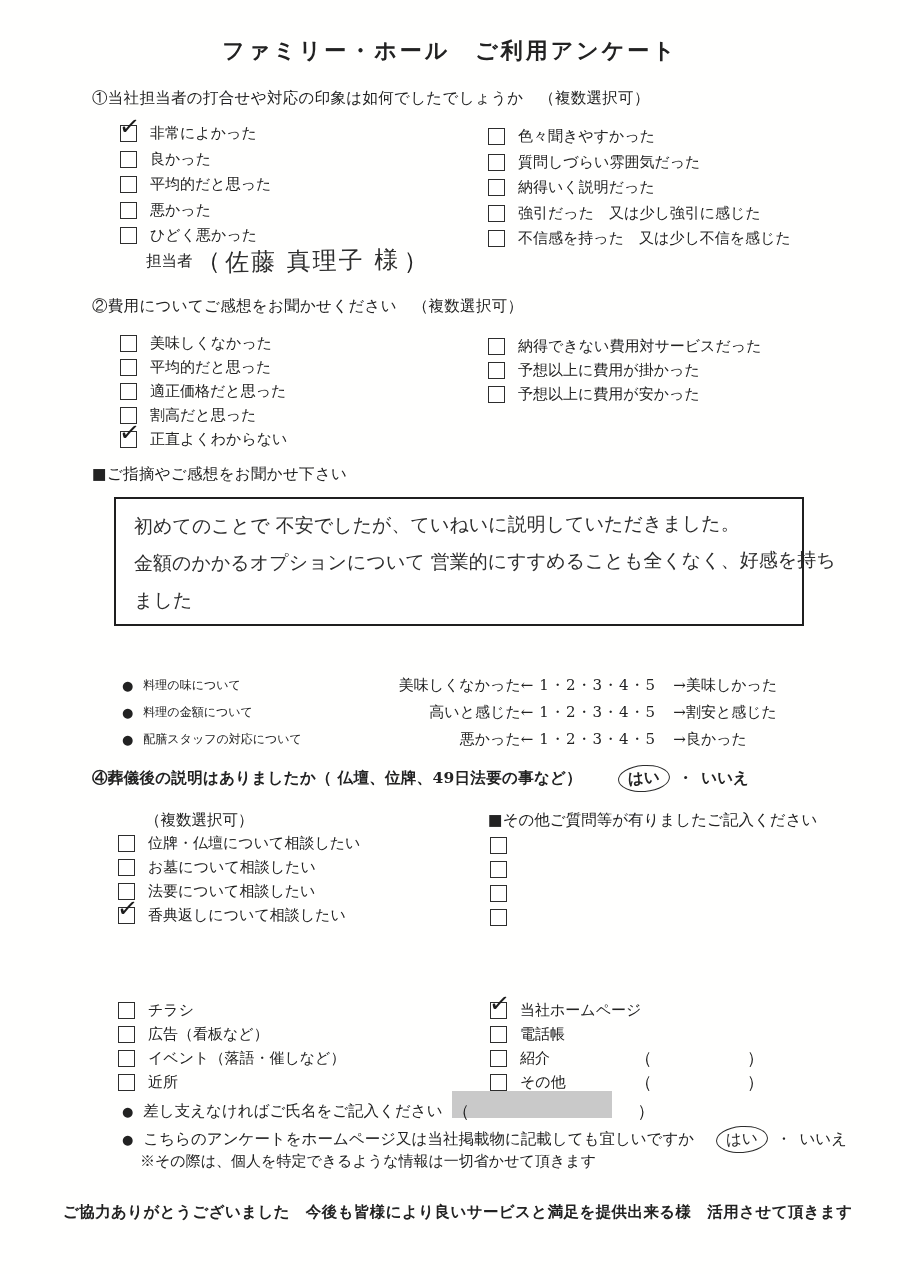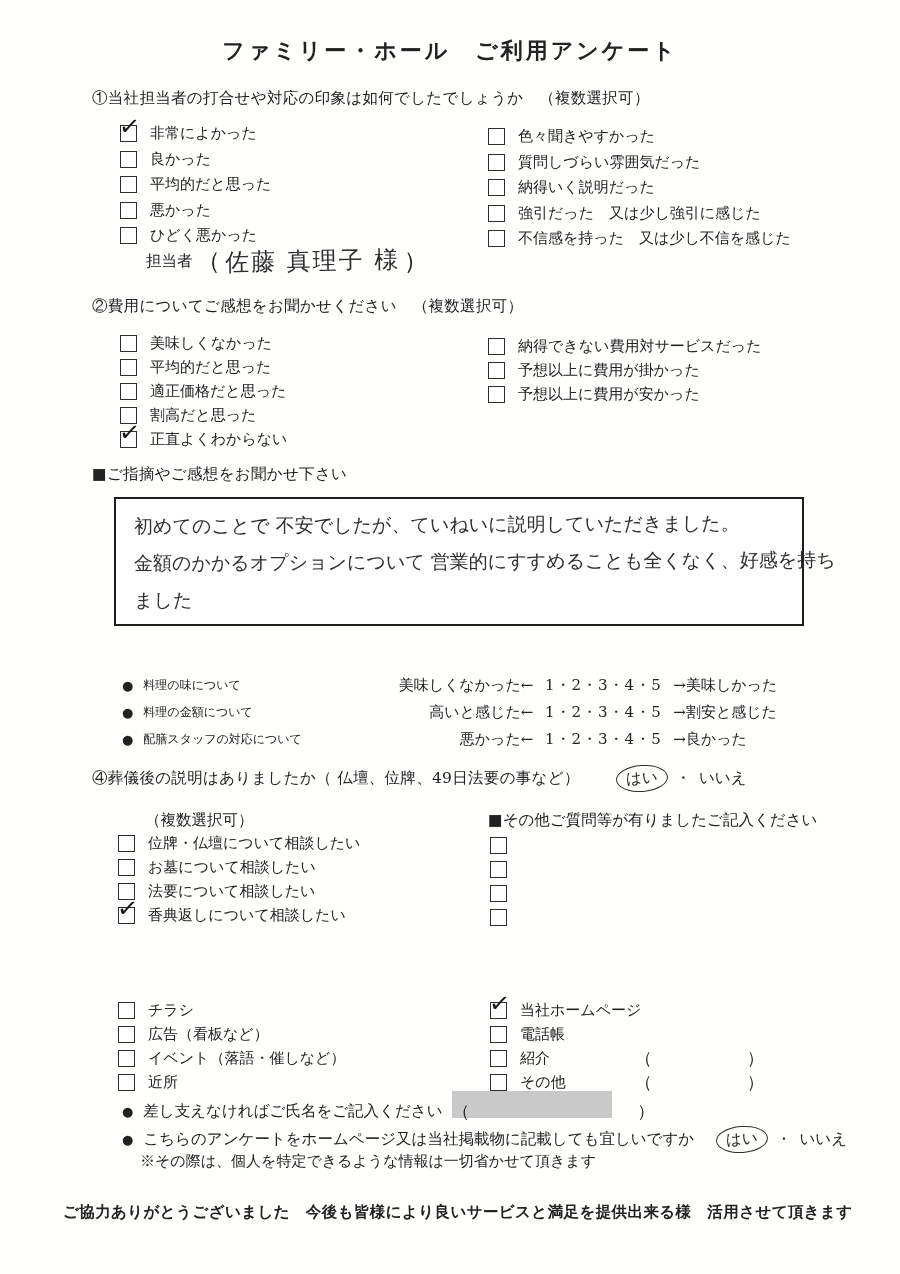--- a/index.html
+++ b/index.html
@@ -23,21 +23,21 @@
   .staff-line{display:flex;align-items:center;font-size:15.5px;}
   .staff-paren{font-size:24px;font-weight:300;margin:0 4px;}
   .staff-name{font-size:24px;transform:rotate(-1deg);letter-spacing:2px;}
   .comment-box{border:2px solid #1f1f1f;background:#fff;}
   .comment-lines{padding:7px 18px;}
   .comment-line{font-size:19px;line-height:37px;white-space:nowrap;transform:rotate(-0.3deg);}
   .q3row{display:flex;align-items:center;height:27px;white-space:nowrap;}
   .bullet{font-size:13px;margin-right:10px;flex:none;}
   .q3-topic{font-size:12px;width:240px;}
   .q3-left{width:150px;text-align:right;font-size:15px;}
-  .q3-mid{width:128px;text-align:center;font-size:15px;letter-spacing:1px;margin:0 6px;}
+  .q3-mid{width:128px;text-align:left;font-size:15px;letter-spacing:1px;margin:0 6px;}
   .q3-right{font-size:15px;}
   .inlineq{display:flex;align-items:center;font-size:15.5px;white-space:nowrap;}
   .yn{display:flex;align-items:center;}
   .yn-yes{padding:2px 9px;border:1.7px solid transparent;border-radius:50%;font-size:15.5px;}
   .yn-yes.checked{border-color:#2d2d2d;transform:rotate(-4deg);}
   .yn-dot{margin:0 8px;font-size:15.5px;}
   .yn-no{font-size:15.5px;}
   .sub-label{font-size:15.5px;white-space:nowrap;}
   .q5r-label{font-size:15px;width:115px;}
   .q5r-paren{font-size:17px;}
@@ -171,21 +171,21 @@
     </div>
     <div class="q3row">
       <span class="bullet">●</span>
       <span class="q3-topic">配膳スタッフの対応について</span>
       <span class="q3-left">悪かった←</span>
       <span class="q3-mid">1・2・3・4・5</span>
       <span class="q3-right">→良かった</span>
     </div>
   </div>
 
-  <div class="abs inlineq" style="top:765px;left:92px;">
+  <div class="abs inlineq" style="top:765px;left:92px;font-weight:bold;">
     <span class="sec-heading">④葬儀後の説明はありましたか（ 仏壇、位牌、49日法要の事など）</span>
     <span class="yn" style="margin-left:36px;">
       <span class="yn-yes checked">はい</span>
       <span class="yn-dot">・</span>
       <span class="yn-no">いいえ</span>
     </span>
   </div>
   <div class="abs sub-label" style="top:810px;left:145px;">（複数選択可）</div>
   <div class="abs sub-label" style="top:810px;left:488px;">■その他ご質問等が有りましたご記入ください</div>
   <div class="abs" style="top:832px;left:118px;">

